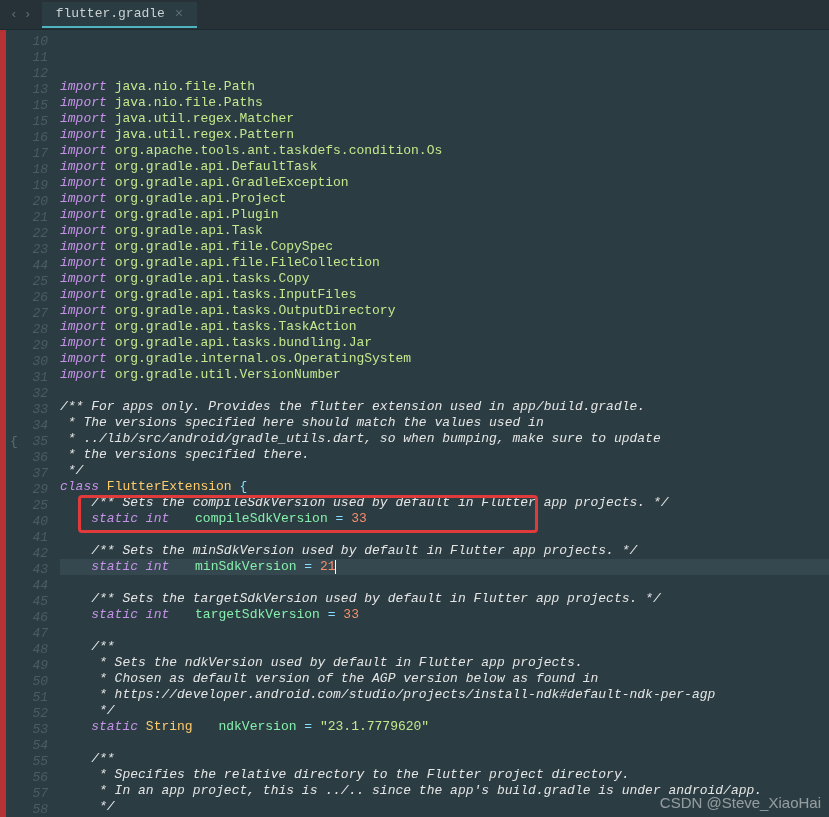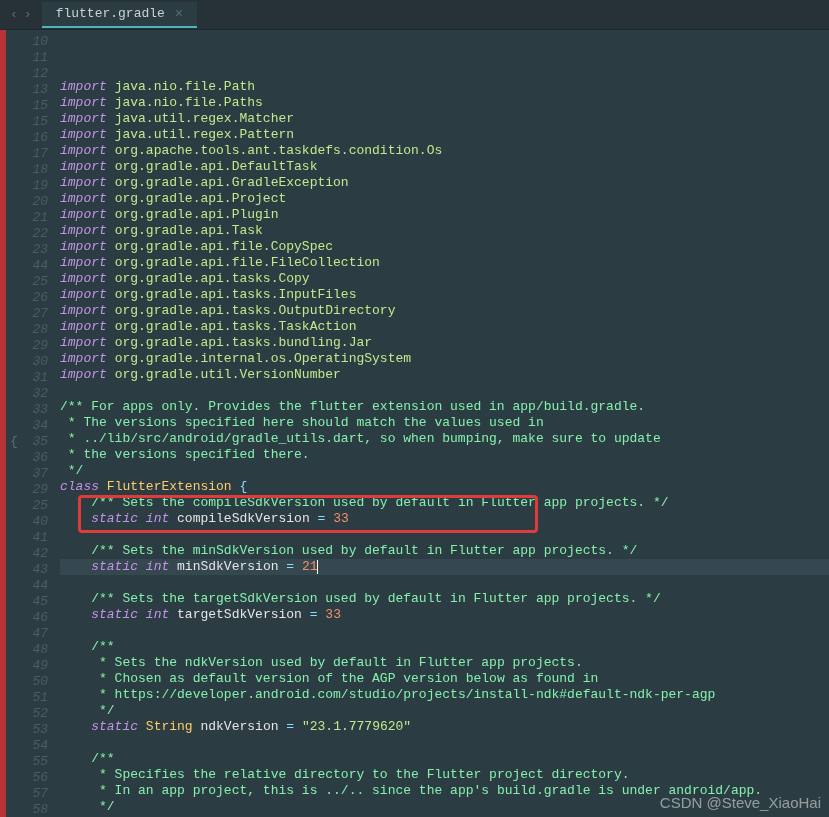--- a/index.html
+++ b/index.html
@@ -73,24 +73,24 @@
     background: #2b3d43;
     position: relative;
   }
   .line {
     height: 16px;
     line-height: 16px;
   }
   .line-num { height:16px; line-height:16px; }
   .kw-import { color: #c792ea; font-style: italic; }
   .pkg { color: #c3e88d; }
-  .comment { color: #86efac; }
+  .comment { color: #e5e5e5; font-style: italic; }
   .kw { color: #c792ea; font-style: italic; }
   .type { color: #ffcb6b; }
-  .ident { color: #e5e5e5; }
+  .ident { color: #86efac; margin-left: 18px; }
   .op { color: #89ddff; }
   .num { color: #f78c6c; }
   .str { color: #c3e88d; }
   .brace-sym { color: #89ddff; }
   .cursor-line {
     background: #35484f;
   }
   .highlight-box {
     position: absolute;
     border: 3px solid #e03a3a;

